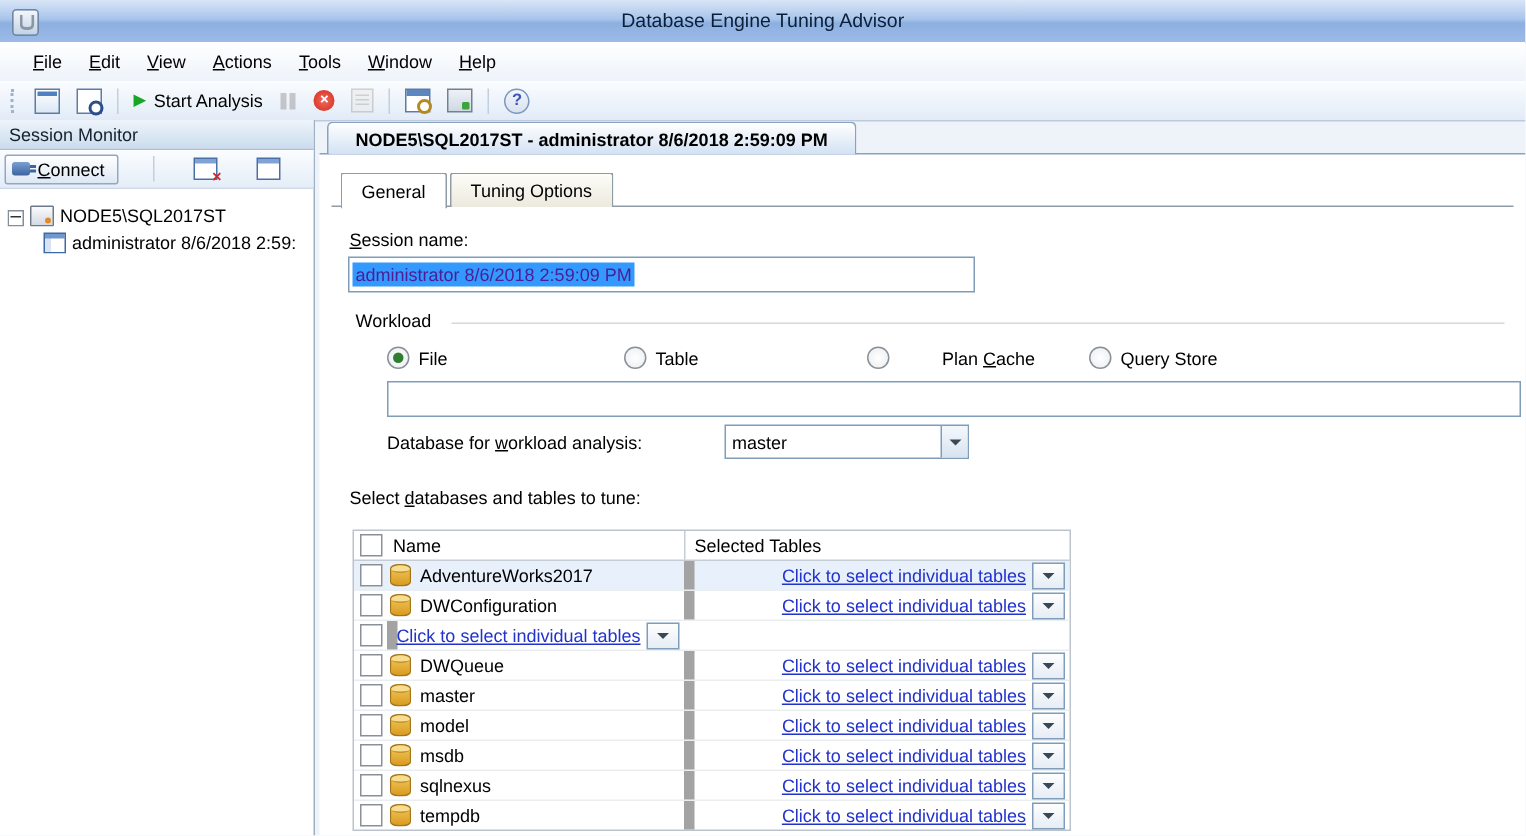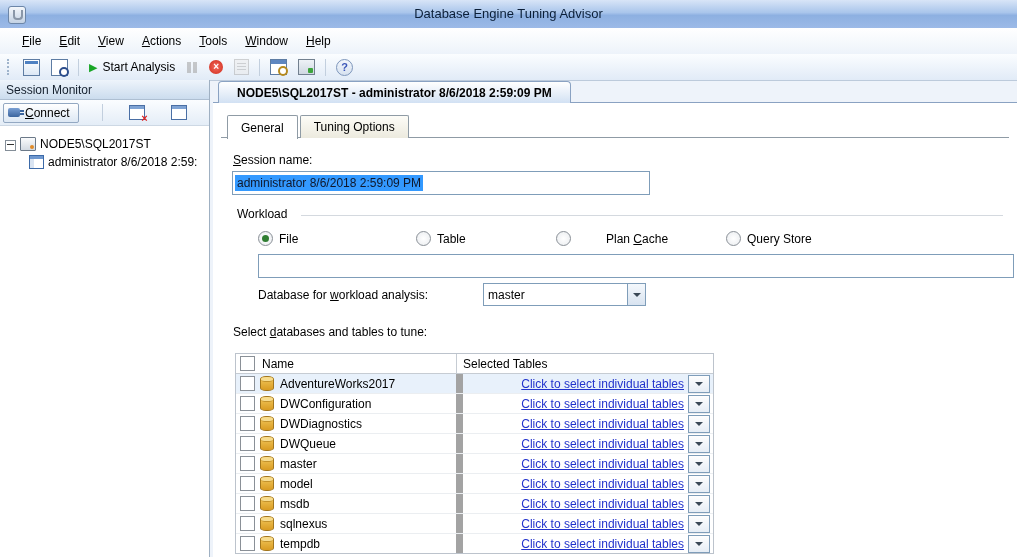--- a/index.html
+++ b/index.html
@@ -88,21 +88,21 @@
   .tabs{position:absolute;left:14px;top:12px;display:flex;z-index:3;}
   .tab{height:22px;display:flex;align-items:center;padding:0 13px;border:1px solid #8f9ba5;border-bottom:none;
     border-radius:2px 2px 0 0;background:linear-gradient(#fdfcf7,#eceade);margin-right:2px;}
   .tab.active{background:#fff;height:23px;z-index:4;}
   .tabline{position:absolute;left:8px;right:8px;top:34px;border-top:1px solid #8f9ba5;}
 
   .lbl{position:absolute;white-space:nowrap;}
   #lbl-session{left:20px;top:50px;}
   .input{position:absolute;background:#fff;border:1px solid #7f9db9;display:flex;align-items:center;padding:0 2px;overflow:hidden;}
   #session-input{left:19px;top:68px;width:412px;height:22px;}
-  #session-input .selected{background:#3399ff;color:#0f172a;padding:1px 2px;white-space:nowrap;}
+  #session-input .selected{background:#3399ff;color:#4c1d95;padding:1px 2px;white-space:nowrap;}
   #lbl-workload{left:24px;top:104px;}
   #workload-line{position:absolute;left:88px;right:14px;top:112px;border-top:1px solid #d4d9df;}
   #radio-row{position:absolute;left:0;top:128px;right:0;height:16px;}
   .radio-opt{position:absolute;top:0;display:flex;align-items:center;gap:6px;white-space:nowrap;}
   .radio{width:13px;height:13px;border:1px solid #8a9097;border-radius:50%;
     background:radial-gradient(#fff,#e9ecef);display:inline-block;position:relative;flex:0 0 auto;}
   .radio.sel::after{content:"";position:absolute;left:3px;top:3px;right:3px;bottom:3px;border-radius:50%;background:#2f7d31;}
   #file-input{left:45px;top:151px;width:750px;height:22px;}
   #lbl-dbanalysis{left:45px;top:185px;}
   .combo{position:absolute;left:270px;top:180px;width:161px;height:21px;border:1px solid #7f9db9;background:#fff;display:flex;align-items:stretch;}
@@ -241,21 +241,21 @@
 
       <div id="radio-row">
           <span class="radio-opt" style="left: 45px;">
             <span class="radio sel"></span>
             <span>File</span>
           </span>
           <span class="radio-opt" style="left: 203px;">
             <span class="radio"></span>
             <span>Table</span>
           </span>
-          <span class="radio-opt" style="left: 343px; gap: 35px;">
+          <span class="radio-opt" style="left: 365px; gap: 35px;">
             <span class="radio"></span>
             <span>Plan <span class="ul">C</span>ache</span>
           </span>
           <span class="radio-opt" style="left: 513px;">
             <span class="radio"></span>
             <span>Query Store</span>
           </span>
         </div>
 
       <div class="input" id="file-input">
@@ -308,24 +308,20 @@
                 <span class="link">Click to select individual tables</span>
                 <span class="rowcombo">
                   <span class="tri"></span>
                 </span>
               </span>
             </div>
             <div class="db-row">
               <span class="c1">
                 <span class="checkbox"></span>
               </span>
-              <span class="c2">
-                <span class="ico-db"></span>
-                <span class="db-name">DWDiagnostics</span>
-              </span>
               <span class="c3">
                 <span class="link">Click to select individual tables</span>
                 <span class="rowcombo">
                   <span class="tri"></span>
                 </span>
               </span>
             </div>
             <div class="db-row">
               <span class="c1">
                 <span class="checkbox"></span>

